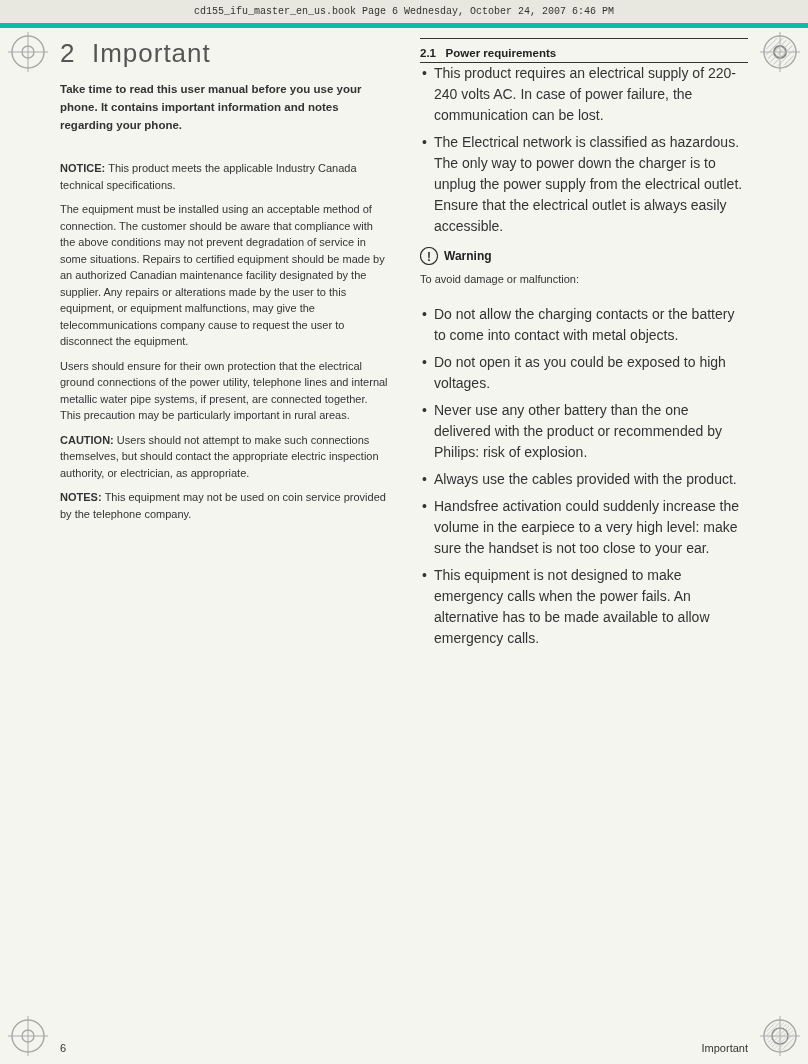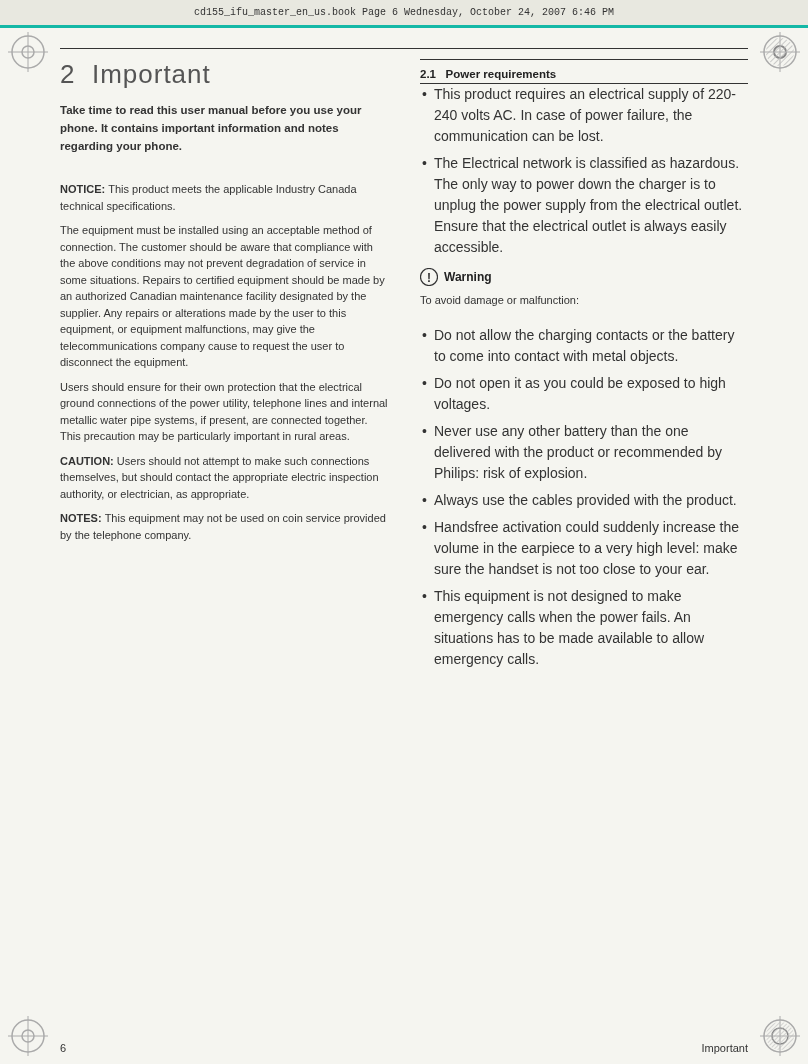--- a/index.html
+++ b/index.html
@@ -15,21 +15,21 @@
     }
 
     
     .top-bar {
       position: absolute;
       top: 0;
       left: 0;
       right: 0;
       height: 28px;
       background: #e8e8e0;
-      border-bottom: 3px solid #14b8a6;
+      border-bottom: 5px solid #14b8a6;
       display: flex;
       align-items: center;
       justify-content: center;
       font-size: 10px;
       color: #333;
       font-family: 'Courier New', monospace;
     }
 
     
     .corner-mark {
@@ -44,21 +44,20 @@
     .corner-br { bottom: 8px; right: 8px; }
 
     
     .page-content {
       position: absolute;
       top: 28px;
       left: 60px;
       right: 60px;
       bottom: 40px;
       display: flex;
-      flex-direction: column;
     }
 
     
     .top-divider {
       border-top: 1.5px solid #333;
       margin-top: 20px;
       margin-bottom: 0;
     }
 
     .two-columns {
@@ -282,21 +281,21 @@
           </svg>
           <span>Warning</span>
         </div>
         <p class="warning-intro">To avoid damage or malfunction:</p>
         <ul class="bullet-list">
           <li>Do not allow the charging contacts or the battery to come into contact with metal objects.</li>
           <li>Do not open it as you could be exposed to high voltages.</li>
           <li>Never use any other battery than the one delivered with the product or recommended by Philips: risk of explosion.</li>
           <li>Always use the cables provided with the product.</li>
           <li>Handsfree activation could suddenly increase the volume in the earpiece to a very high level: make sure the handset is not too close to your ear.</li>
-          <li>This equipment is not designed to make emergency calls when the power fails. An situations has to be made available to allow emergency calls.</li>
+          <li>This equipment is not designed to make emergency calls when the power fails. An alternative has to be made available to allow emergency calls.</li>
         </ul>
       </div>
     </div>
 
   </div>
 </div>
 
 <div class="bottom-bar">
   <span>6</span>
   <span>Important</span>

